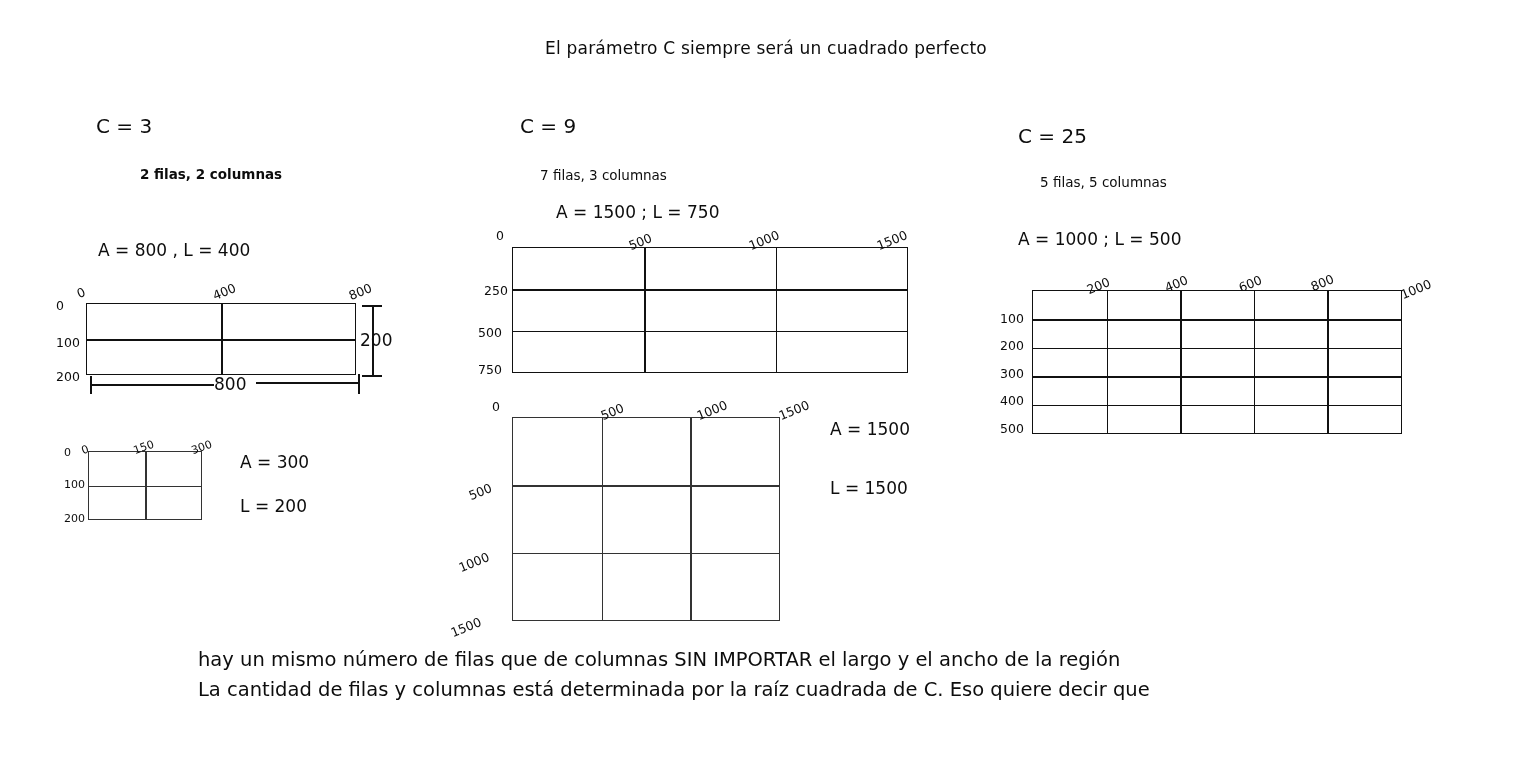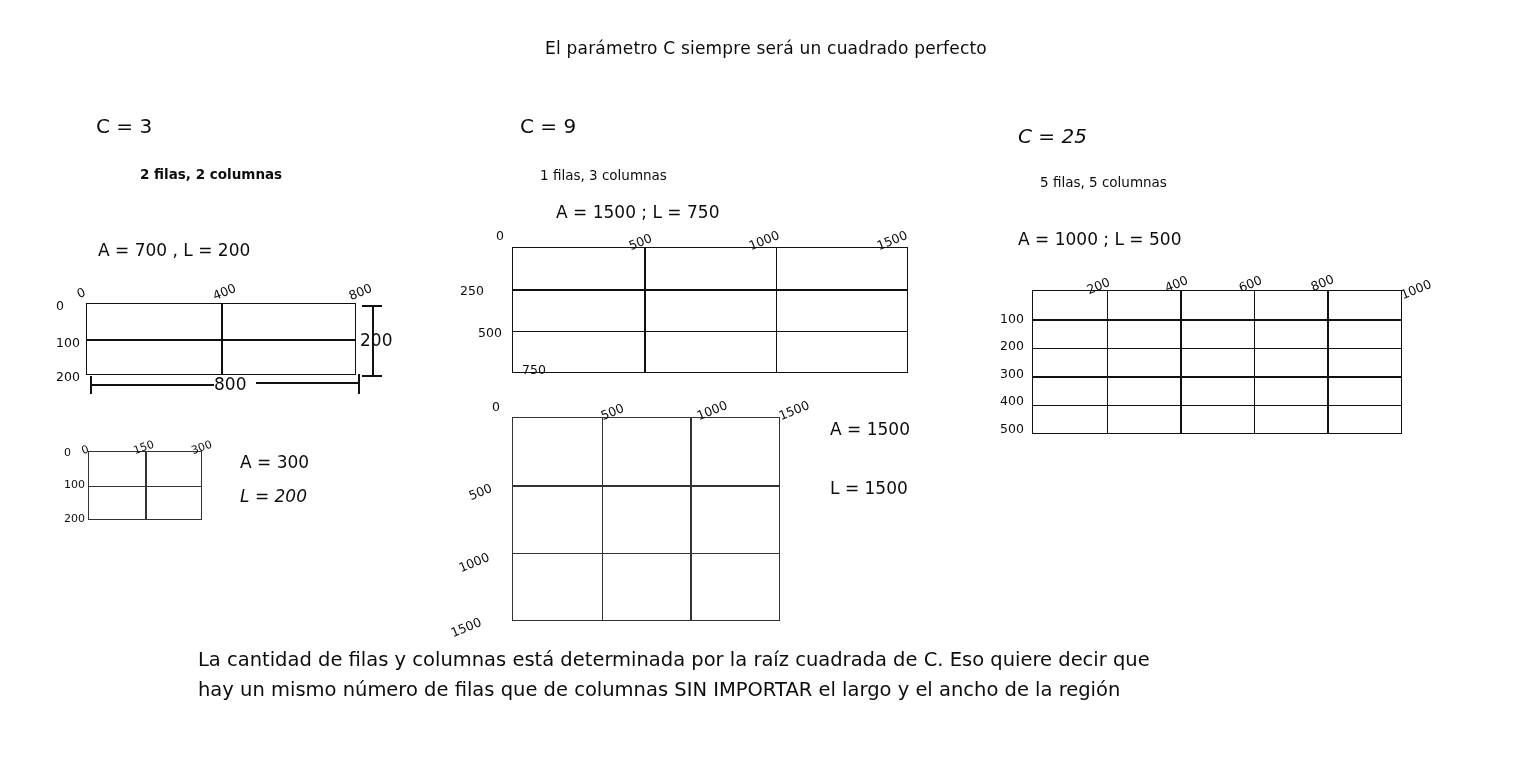--- a/index.html
+++ b/index.html
@@ -66,21 +66,21 @@
   .bar-v { width: 2.4px; }
 </style>
 </head>
 <body>
 
 <div class="abs hand" id="top-caption">El parámetro C siempre será un cuadrado perfecto</div>
 
 <div class="abs hand case-title" style="left:96px; top:114px;">C = 3</div>
 <div class="abs hand case-sub" style="left:140px; top:166px;font-weight:bold;">2 filas, 2 columnas</div>
 
-<div class="abs hand dim-label" style="left:98px; top:240px;">A = 700 ,  L = 200</div>
+<div class="abs hand dim-label" style="left:98px; top:240px;">A = 800 ,  L = 400</div>
 
 <div class="grid" id="grid-c4-a" style="left:86px; top:303px; width:270px; height:72px;">
   <div class="vline" style="left:50%;"></div>
   <div class="hline" style="top:50%;"></div>
 </div>
 
 <div class="abs hand tick tick-rot" style="left:80px; top:286px;">0</div>
 <div class="abs hand tick tick-rot" style="left:216px; top:288px;">400</div>
 <div class="abs hand tick tick-rot" style="left:352px; top:288px;">800</div>
 
@@ -104,60 +104,60 @@
   <div class="hline" style="top:50%;"></div>
 </div>
 <div class="abs hand tick-sm tick-rot-s" style="left:84px; top:444px;">0</div>
 <div class="abs hand tick-sm tick-rot-s" style="left:136px; top:444px;">150</div>
 <div class="abs hand tick-sm tick-rot-s" style="left:194px; top:444px;">300</div>
 <div class="abs hand tick-sm" style="left:64px; top:446px;">0</div>
 <div class="abs hand tick-sm" style="left:64px; top:478px;">100</div>
 <div class="abs hand tick-sm" style="left:64px; top:512px;">200</div>
 
 <div class="abs hand dim-label" style="left:240px; top:452px;">A = 300</div>
-<div class="abs hand dim-label" style="left:240px; top:486px;font-style:italic;">L = 200</div>
+<div class="abs hand dim-label" style="left:240px; top:496px;">L = 200</div>
 
 <div class="abs hand case-title" style="left:520px; top:114px;">C = 9</div>
-<div class="abs hand case-sub" style="left:540px; top:167px;">1 filas, 3 columnas</div>
+<div class="abs hand case-sub" style="left:540px; top:167px;">7 filas, 3 columnas</div>
 
 <div class="abs hand dim-label" style="left:556px; top:202px;">A = 1500 ;  L = 750</div>
 
 <div class="grid" id="grid-c9-a" style="left:512px; top:247px; width:396px; height:126px;">
   <div class="vline" style="left:33.33%;"></div>
   <div class="vline" style="left:66.66%;"></div>
   <div class="hline" style="top:33.33%;"></div>
   <div class="hline" style="top:66.66%;"></div>
 </div>
 <div class="abs hand tick" style="left:496px; top:228px;">0</div>
 <div class="abs hand tick tick-rot" style="left:632px; top:238px;">500</div>
 <div class="abs hand tick tick-rot" style="left:752px; top:238px;">1000</div>
 <div class="abs hand tick tick-rot" style="left:880px; top:238px;">1500</div>
 
-<div class="abs hand tick" style="left:460px; top:283px;text-align:right;">250</div>
+<div class="abs hand tick" style="left:484px; top:283px;text-align:right;">250</div>
 <div class="abs hand tick" style="left:478px; top:325px;">500</div>
-<div class="abs hand tick" style="left:478px; top:362px;margin-left:44px;">750</div>
+<div class="abs hand tick" style="left:478px; top:362px;">750</div>
 
 <div class="grid thin" id="grid-c9-b" style="left:512px; top:417px; width:268px; height:204px;">
   <div class="vline" style="left:33.33%;"></div>
   <div class="vline" style="left:66.66%;"></div>
   <div class="hline" style="top:33.33%;"></div>
   <div class="hline" style="top:66.66%;"></div>
 </div>
 <div class="abs hand tick" style="left:492px; top:399px;">0</div>
 <div class="abs hand tick tick-rot" style="left:604px; top:408px;">500</div>
 <div class="abs hand tick tick-rot" style="left:700px; top:408px;">1000</div>
 <div class="abs hand tick tick-rot" style="left:782px; top:408px;">1500</div>
 <div class="abs hand tick tick-rot" style="left:472px; top:488px;">500</div>
 <div class="abs hand tick tick-rot" style="left:462px; top:560px;">1000</div>
 <div class="abs hand tick tick-rot" style="left:454px; top:625px;">1500</div>
 
 <div class="abs hand dim-label" style="left:830px; top:419px;">A = 1500</div>
 <div class="abs hand dim-label" style="left:830px; top:478px;">L = 1500</div>
 
-<div class="abs hand case-title" style="left:1018px; top:124px;font-style:italic;">C = 25</div>
+<div class="abs hand case-title" style="left:1018px; top:124px;">C = 25</div>
 <div class="abs hand case-sub" style="left:1040px; top:174px;">5 filas, 5 columnas</div>
 <div class="abs hand dim-label" style="left:1018px; top:229px;">A = 1000 ;  L = 500</div>
 
 <div class="grid" id="grid-c25" style="left:1032px; top:290px; width:370px; height:144px;">
   <div class="vline" style="left:20%;"></div>
   <div class="vline" style="left:40%;"></div>
   <div class="vline" style="left:60%;"></div>
   <div class="vline" style="left:80%;"></div>
   <div class="hline" style="top:20%;"></div>
   <div class="hline" style="top:40%;"></div>
@@ -170,15 +170,15 @@
 <div class="abs hand tick tick-rot" style="left:1314px; top:279px;">800</div>
 <div class="abs hand tick tick-rot" style="left:1404px; top:287px;">1000</div>
 
 <div class="abs hand tick" style="left:1000px; top:311px;">100</div>
 <div class="abs hand tick" style="left:1000px; top:338px;">200</div>
 <div class="abs hand tick" style="left:1000px; top:366px;">300</div>
 <div class="abs hand tick" style="left:1000px; top:393px;">400</div>
 <div class="abs hand tick" style="left:1000px; top:421px;">500</div>
 
 <div class="abs hand" id="bottom-caption">
+  <div>hay un mismo número de filas que de columnas SIN IMPORTAR el largo y el ancho de la región</div>
   <div>La cantidad de filas y columnas está determinada por la raíz cuadrada de C. Eso quiere decir que</div>
-  <div>hay un mismo número de filas que de columnas SIN IMPORTAR el largo y el ancho de la región</div>
 </div>
 
 </body></html>

